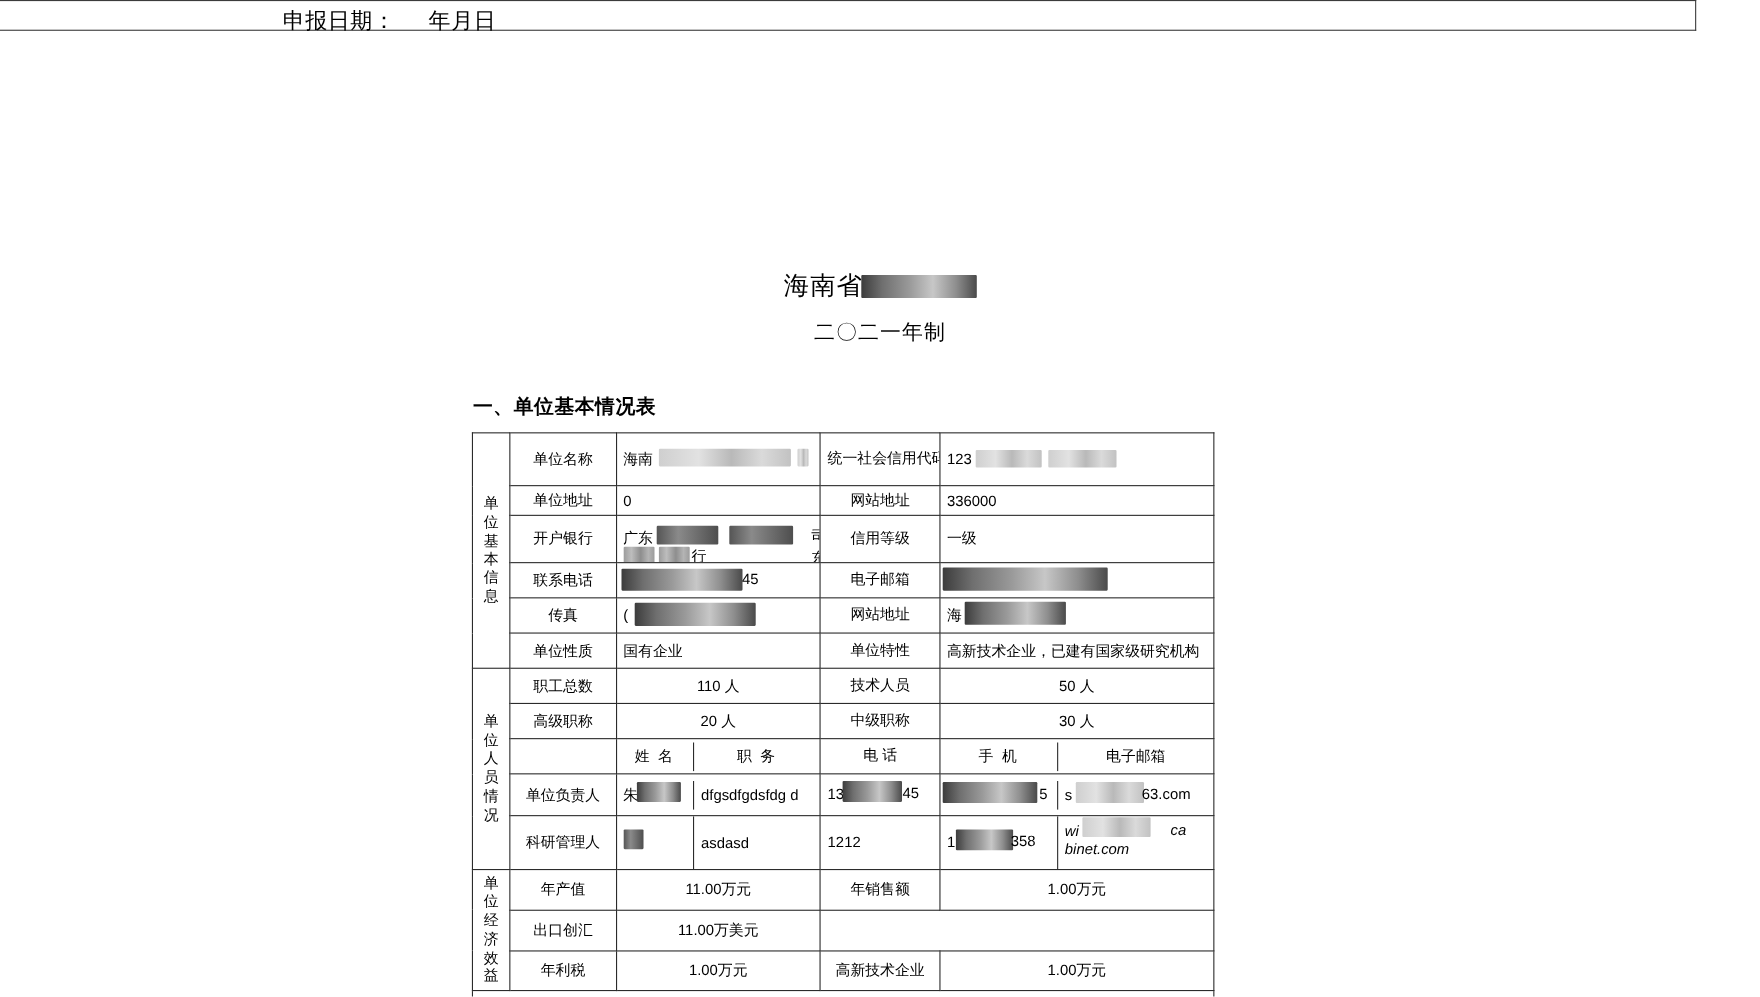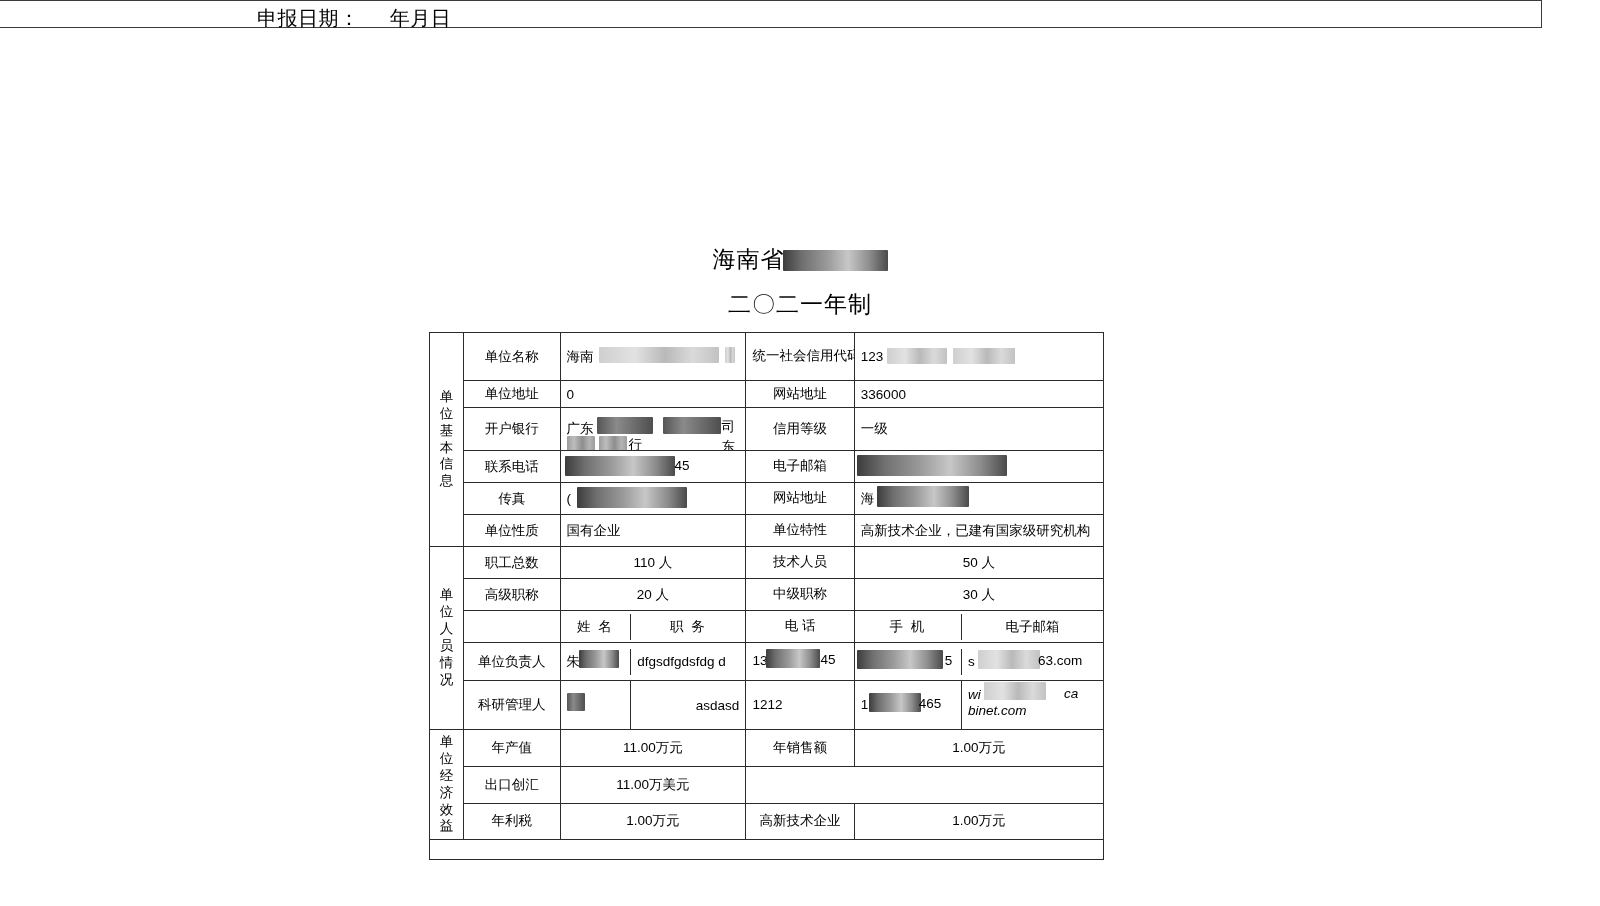--- a/index.html
+++ b/index.html
@@ -50,21 +50,21 @@
     text-align: center;
   }
   .title-line1 {
     font-size: 23px;
     letter-spacing: 1px;
     display: inline-block;
     position: relative;
     padding-right: 0;
   }
   .title-line2 {
-    font-size: 23px;
+    font-size: 19px;
     letter-spacing: 1px;
     margin-top: 14px;
   }
 
   
   .redact {
     display: inline-block;
     vertical-align: middle;
     background: linear-gradient(90deg, #3c3c3c 0%, #6f6f6f 18%, #9a9a9a 42%, #c7c7c7 62%, #8e8e8e 82%, #4a4a4a 100%);
     filter: blur(0.6px);
@@ -154,20 +154,21 @@
 
 <div class="doc">
 
   <div class="title-block">
     <div class="title-line1">
       <span>海南省</span><span class="redact" style="width:105px;height:21px;margin-left:-2px;"></span>
     </div>
     <div class="title-line2">二〇二一年制</div>
   </div>
 
+  <div class="section-heading">一、单位基本情况表</div>
 
   <table class="main">
     <colgroup>
       <col style="width:34px">
       <col style="width:96px">
       <col style="width:185px">
       <col style="width:108px">
       <col style="width:248px">
     </colgroup>
     <tbody>
@@ -199,21 +200,21 @@
         <td class="lab">单位地址</td>
         <td class="val">0</td>
         <td class="lab2">网站地址</td>
         <td class="val2">336000</td>
       </tr>
 
       <tr>
         <td class="lab" style="height:43px;">开户银行</td>
         <td class="val">
           <span class="cellwrap" style="line-height:1.45;">
-            <span>广东</span><span class="redact dark ov" style="left:30px;top:-2px;width:56px;height:17px;"></span><span class="redact dark ov" style="left:96px;top:-2px;width:58px;height:17px;"></span><span class="ov" style="left:155px;top:-2px;">司东</span>
+            <span>广东</span><span class="redact dark ov" style="left:30px;top:-2px;width:56px;height:17px;"></span><span class="redact dark ov" style="left:96px;top:-2px;width:58px;height:17px;"></span><span class="ov" style="left:171px;top:-2px;">司东</span>
             <br>
             <span class="redact mid ov" style="left:0px;top:17px;width:28px;height:16px;"></span><span class="redact mid ov" style="left:32px;top:17px;width:28px;height:16px;"></span><span class="ov" style="left:62px;top:16px;">行</span>
           </span>
         </td>
         <td class="lab2">信用等级</td>
         <td class="val2">一级</td>
       </tr>
 
       <tr>
         <td class="lab" style="height:32px;">联系电话</td>
@@ -334,40 +335,40 @@
               </td>
             </tr>
           </tbody>
             </table>
         </td>
       </tr>
 
       <tr>
         <td class="lab" style="height:48px;">科研管理人</td>
         <td class="val" style="padding:0;">
-          <table style="border-collapse:collapse;width:100%;table-layout:fixed;height:48px;text-align:right;">
+          <table style="border-collapse:collapse;width:100%;table-layout:fixed;height:48px;">
             <tbody>
                 <tr>
               <td style="width:38%;border:none;border-right:1px solid #2b2b2b;font-size:13.5px;padding:4px 6px;position:relative;">
                 <span class="cellwrap">
                       <span class="redact dark ov" style="left:0px;top:-4px;width:18px;height:18px;"></span>
                     </span>
               </td>
               <td style="width:62%;border:none;font-size:13.5px;padding:4px 6px;">asdasd</td>
             </tr>
           </tbody>
             </table>
         </td>
         <td class="lab2" style="text-align:left;vertical-align:middle;">1212</td>
         <td class="val2" style="padding:0;">
           <table style="border-collapse:collapse;width:100%;table-layout:fixed;height:48px;">
             <tbody>
                 <tr>
               <td style="width:43%;border:none;border-right:1px solid #2b2b2b;font-size:13.5px;padding:4px 6px;position:relative;">
-                <span class="cellwrap"><span>1</span><span class="redact ov" style="left:8px;top:-4px;width:52px;height:19px;"></span><span class="ov" style="left:58px;top:-1px;">465</span></span>
+                <span class="cellwrap"><span>1</span><span class="redact ov" style="left:8px;top:-4px;width:52px;height:19px;"></span><span class="ov" style="left:58px;top:-1px;">358</span></span>
               </td>
               <td style="width:57%;border:none;font-size:13.5px;padding:4px 6px;position:relative;vertical-align:top;font-style:italic;">
                 <span class="cellwrap" style="line-height:1.45;">
                   <span>wi</span><span class="redact light ov" style="left:16px;top:-3px;width:62px;height:18px;"></span><span class="ov" style="left:96px;top:-1px;">ca</span>
                   <br>
                   <span class="ov" style="left:0px;top:16px;">binet.com</span>
                 </span>
               </td>
             </tr>
           </tbody>

